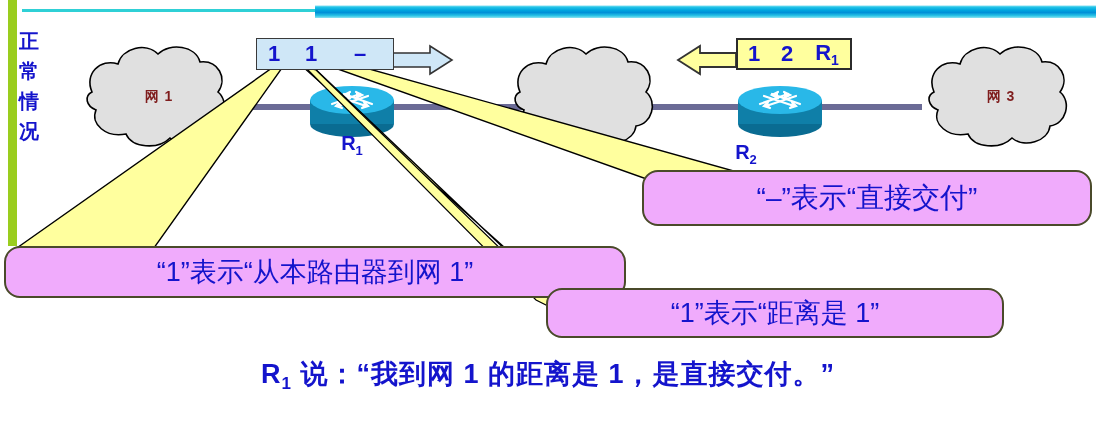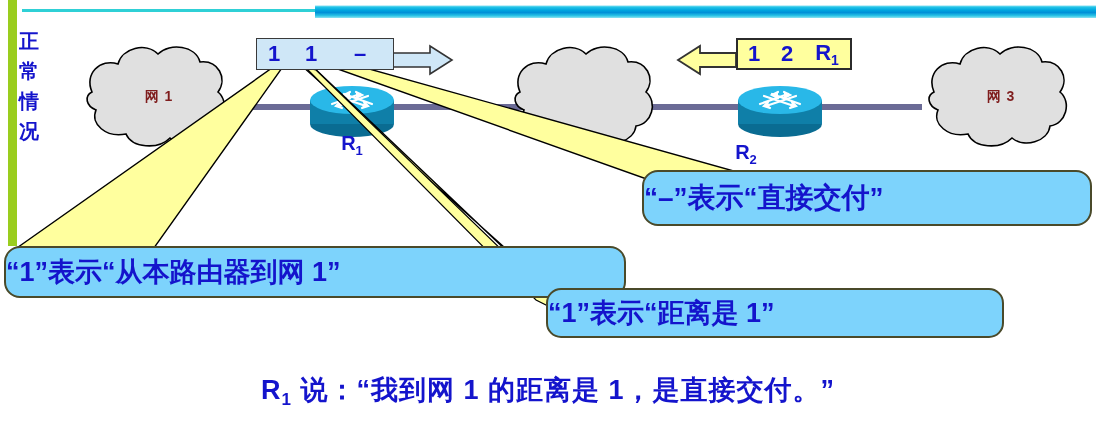--- a/index.html
+++ b/index.html
@@ -123,35 +123,36 @@
   .table-box .cell {
     text-align: center;
     white-space: nowrap;
   }
   .table-box .cell sub { font-size: 14px; }
 
   
   .callout {
     position: absolute;
     box-sizing: border-box;
-    background: #7dd3fc;
+    background: #f0abfc;
     border: 2px solid #4a4a2a;
     border-radius: 16px;
     color: #1414cc;
-    font-weight: bold;
+    font-weight: normal;
     display: flex;
     align-items: center;
+    justify-content: center;
     white-space: nowrap;
   }
 
   
   .caption {
     position: absolute;
     left: 0;
-    top: 372px;
+    top: 356px;
     width: 1096px;
     text-align: center;
     color: #1414cc;
     font-weight: bold;
     font-size: 27px;
     letter-spacing: 1px;
   }
   .caption sub { font-size: 17px; }
 
   
@@ -294,21 +295,21 @@
   </div>
 
   <div class="callout" style="left:642px; top:170px; width:450px; height:56px; font-size:28px;">
     <span>“–”表示“直接交付”</span>
   </div>
 
   <div class="callout" style="left:4px; top:246px; width:622px; height:52px; font-size:27px;">
     <span>“1”表示“从本路由器到网 1”</span>
   </div>
 
-  <div class="callout" style="left:546px; top:288px; width:458px; height:50px; font-size:27px;border-radius:15px;">
+  <div class="callout" style="left:546px; top:288px; width:458px; height:50px; font-size:27px;">
     <span>“1”表示“距离是 1”</span>
   </div>
 
   <div class="caption">
     <span>R</span><sub>1</sub><span> 说：“我到网 1 的距离是 1，是直接交付。”</span>
   </div>
 
 </div>
 
 </body></html>

